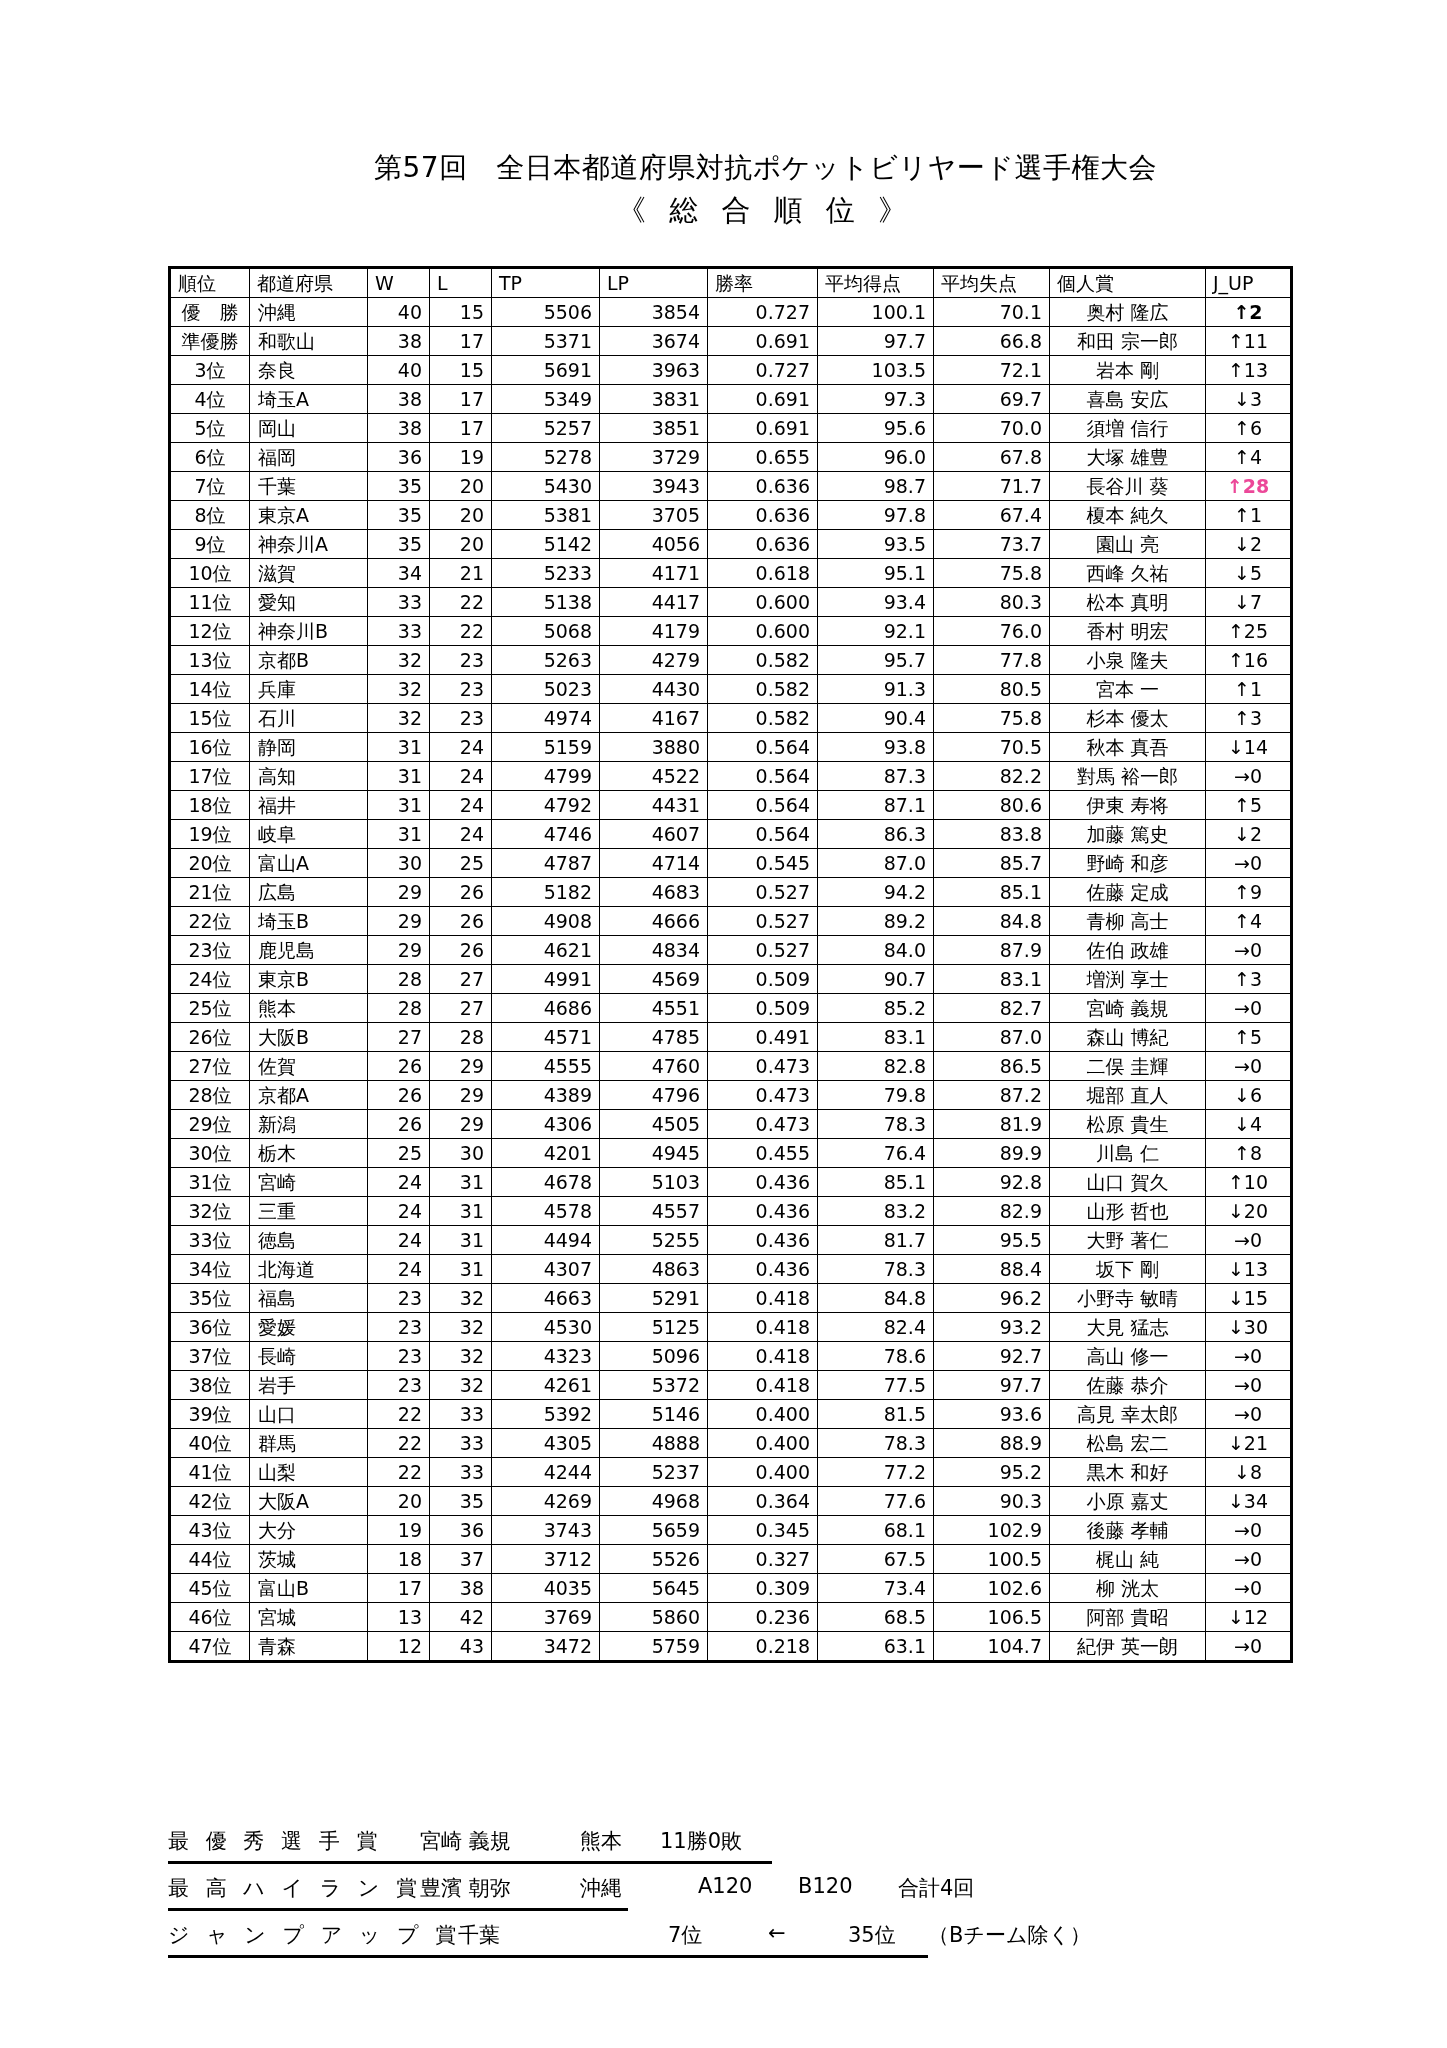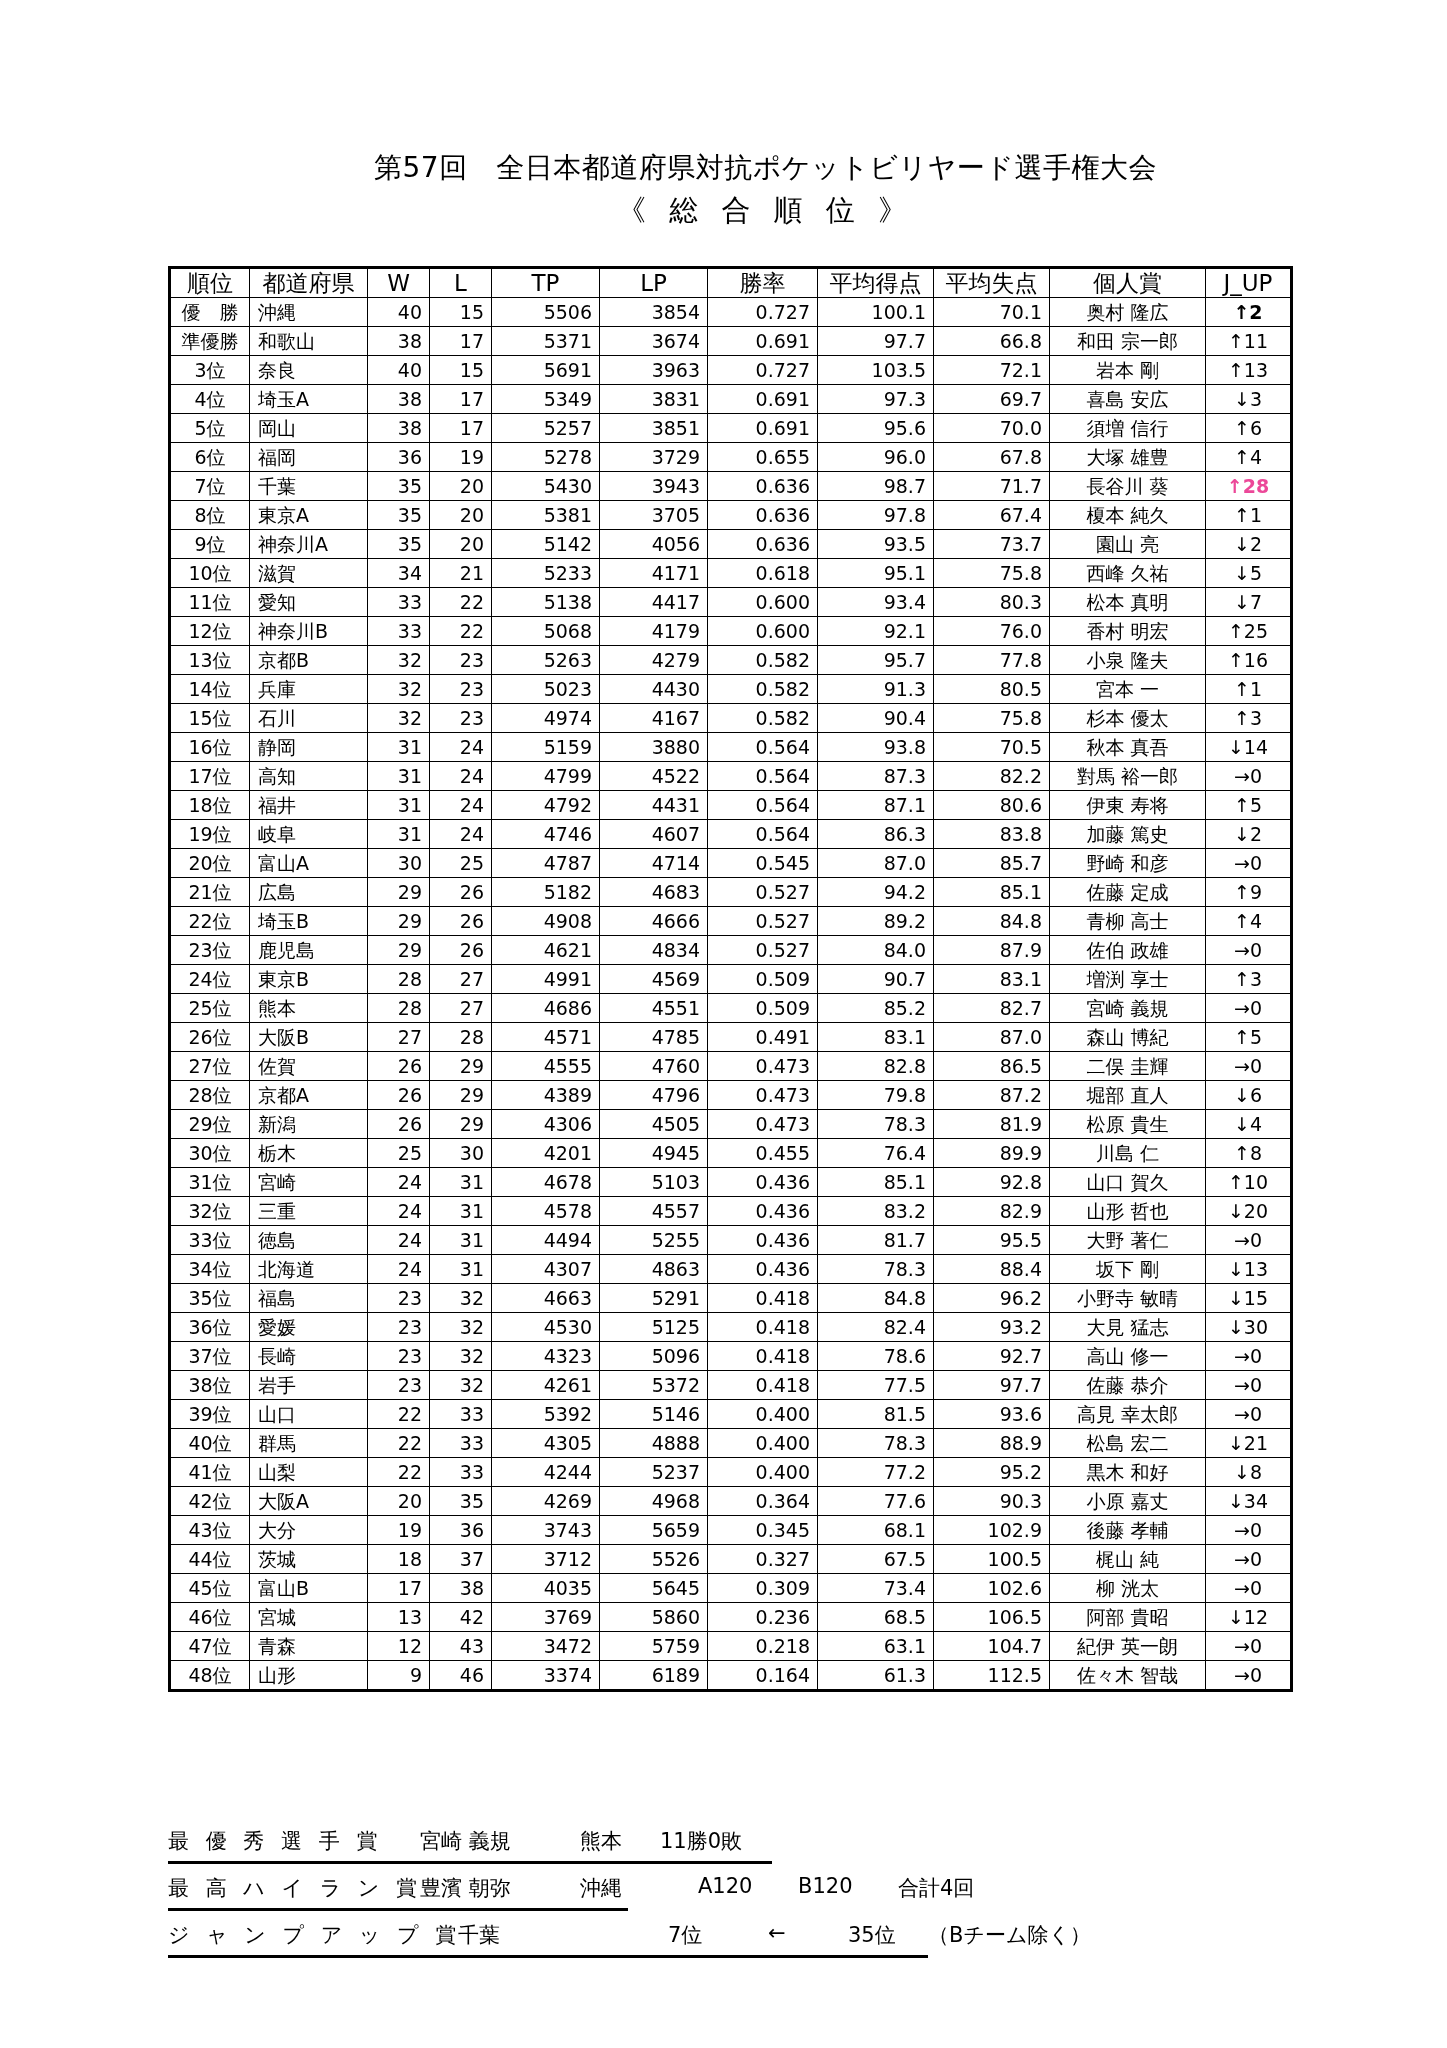--- a/index.html
+++ b/index.html
@@ -67,22 +67,22 @@
   table.standings td {
     border: 1px solid #000;
     height: 28px;
     font-size: 19px;
     padding: 0 7px;
     line-height: 26px;
     white-space: nowrap;
     overflow: hidden;
   }
   table.standings thead td {
-    text-align: center;
-    font-size: 23px;
+    text-align: left;
+    font-size: 19px;
   }
   table.standings tbody td.rank   { text-align: center; }
   table.standings tbody td.pref   { text-align: left; padding-left: 8px; }
   table.standings tbody td.num    { text-align: right; }
   table.standings tbody td.award  { text-align: center; }
   table.standings tbody td.jup    { text-align: center; }
 
   
   .table-wrap { box-sizing: content-box; }
 
@@ -791,33 +791,20 @@
           <td class="num">12</td>
           <td class="num">43</td>
           <td class="num">3472</td>
           <td class="num">5759</td>
           <td class="num">0.218</td>
           <td class="num">63.1</td>
           <td class="num">104.7</td>
           <td class="award">紀伊 英一朗</td>
           <td class="jup"><span>→0</span></td>
         </tr>
-        <tr>
-          <td class="rank">48位</td>
-          <td class="pref">山形</td>
-          <td class="num">9</td>
-          <td class="num">46</td>
-          <td class="num">3374</td>
-          <td class="num">6189</td>
-          <td class="num">0.164</td>
-          <td class="num">61.3</td>
-          <td class="num">112.5</td>
-          <td class="award">佐々木 智哉</td>
-          <td class="jup"><span>→0</span></td>
-        </tr>
       </tbody>
   </table>
 </div>
 
 <div class="footer">
 
   <div class="foot-row r1">
     <span class="label">最 優 秀 選 手 賞</span>
     <span class="f1">宮崎 義規</span>
     <span class="f2">熊本</span>

